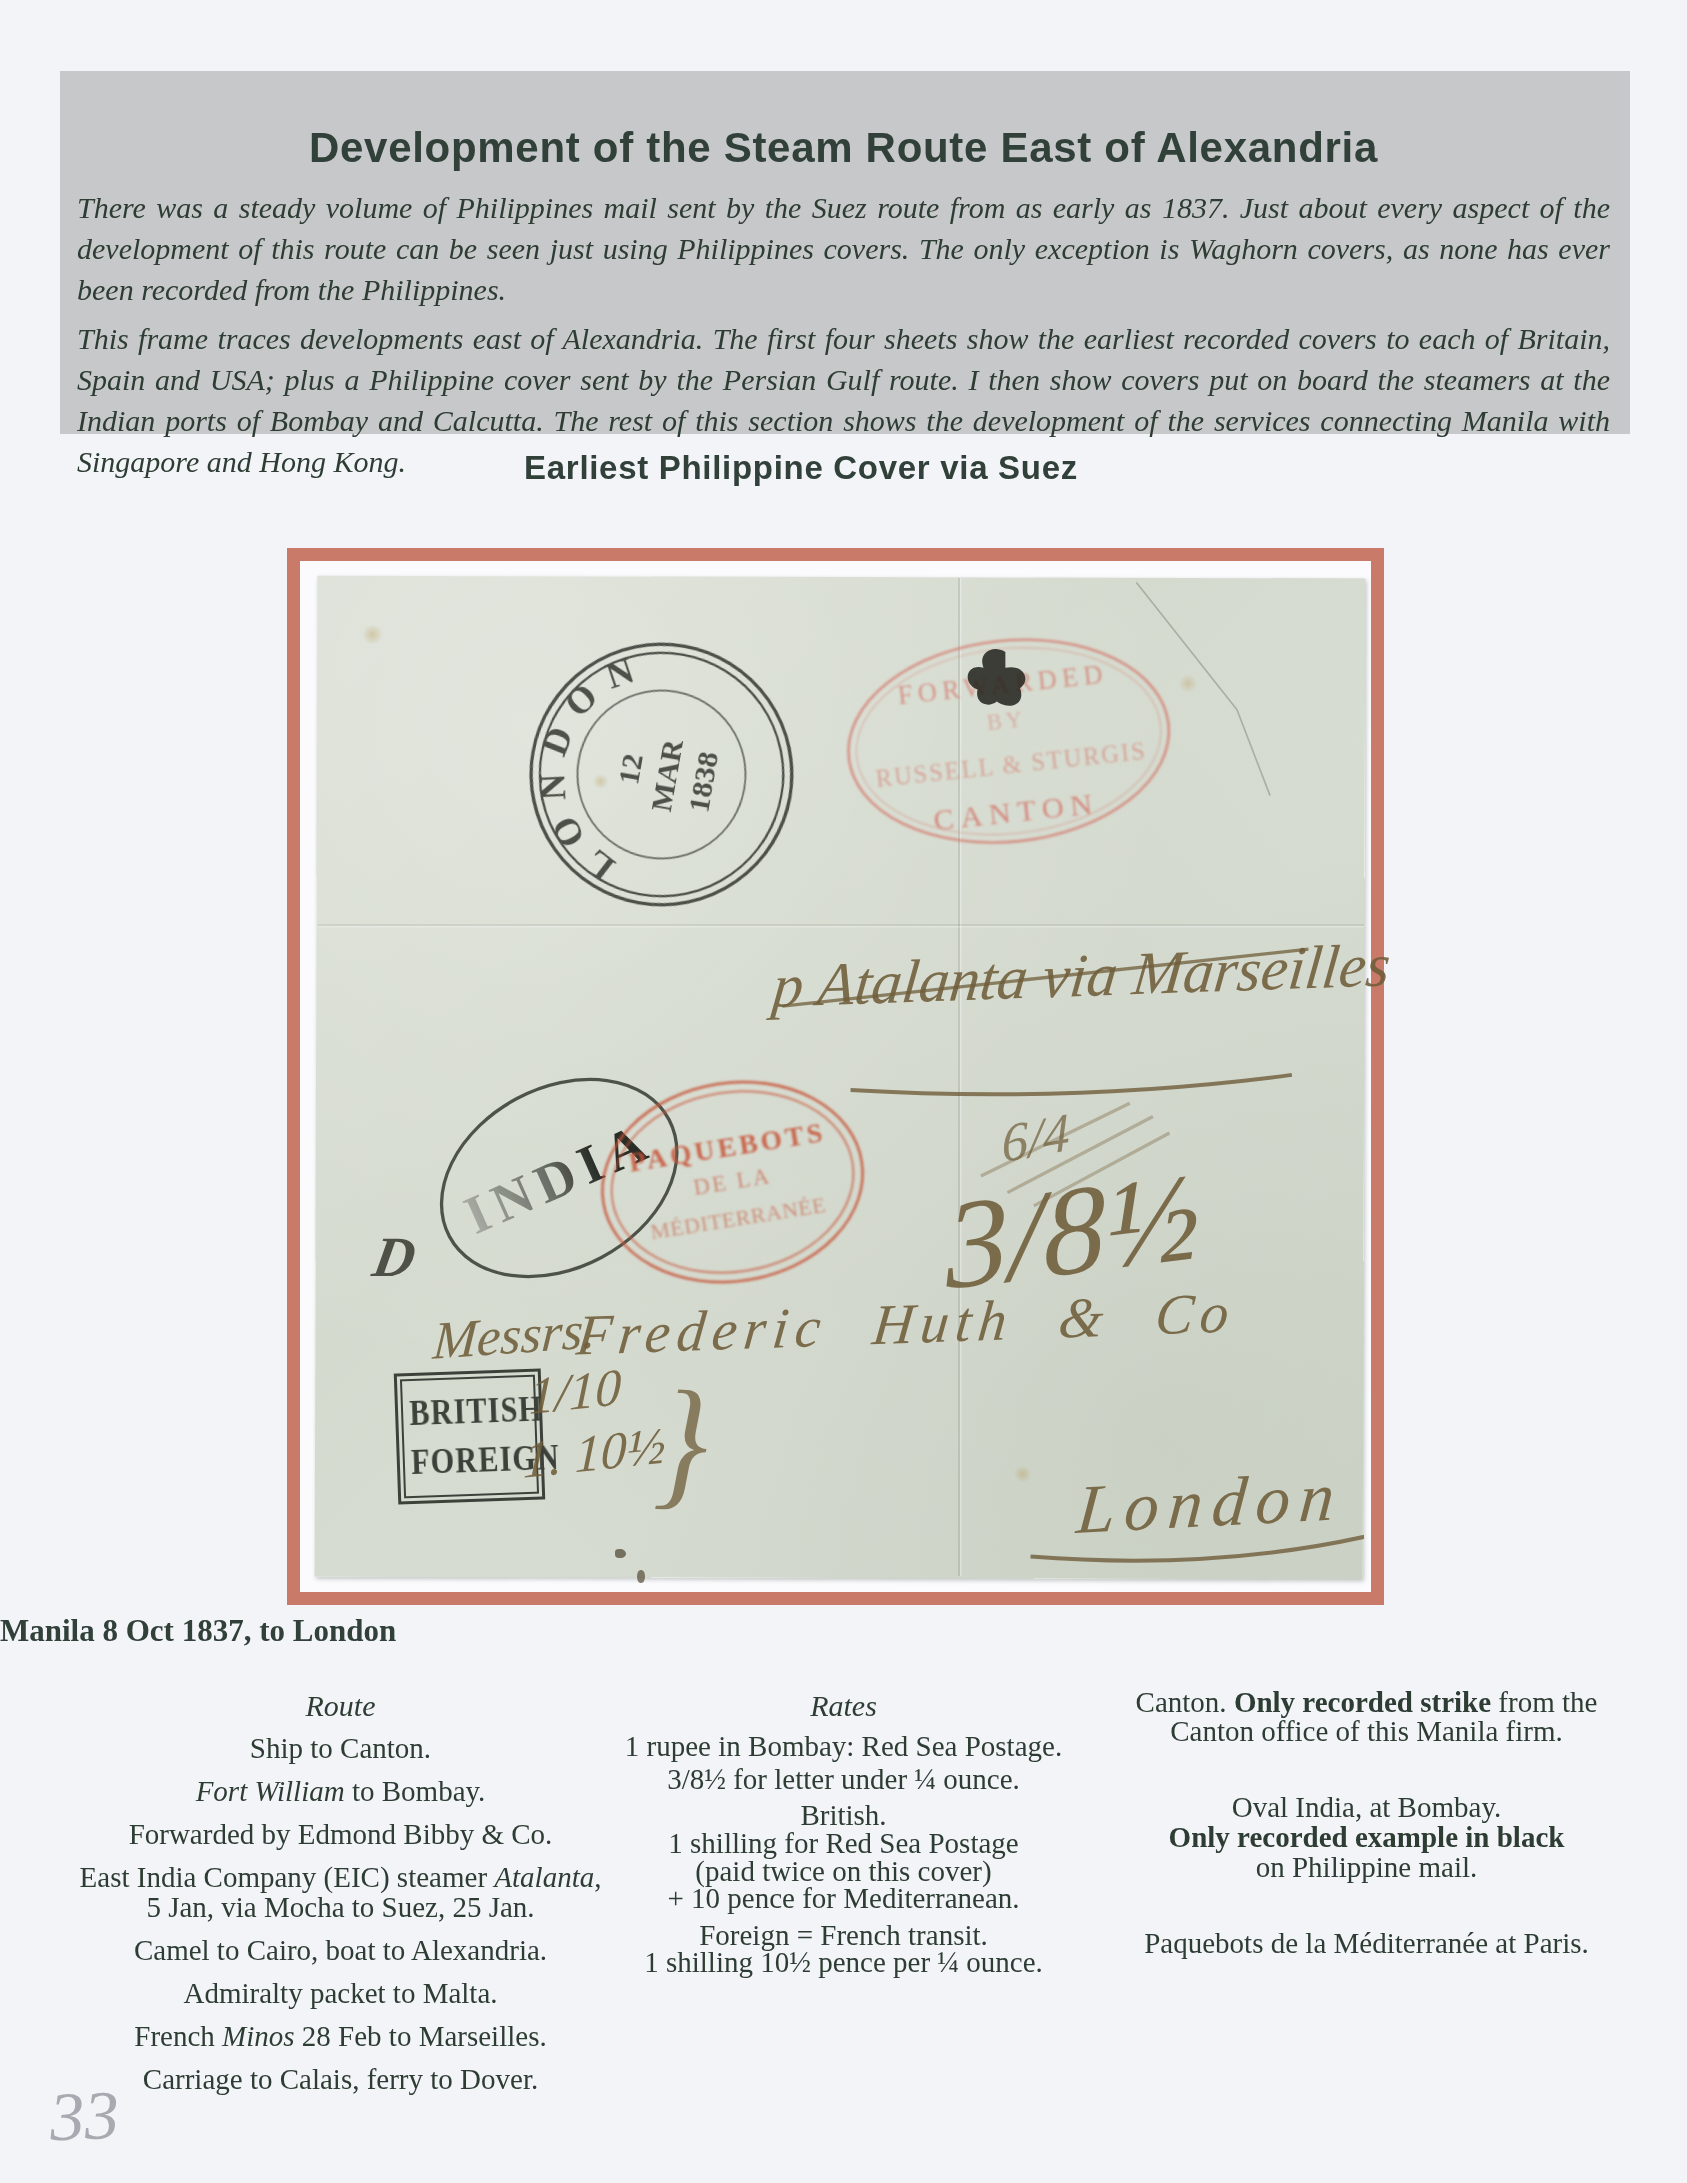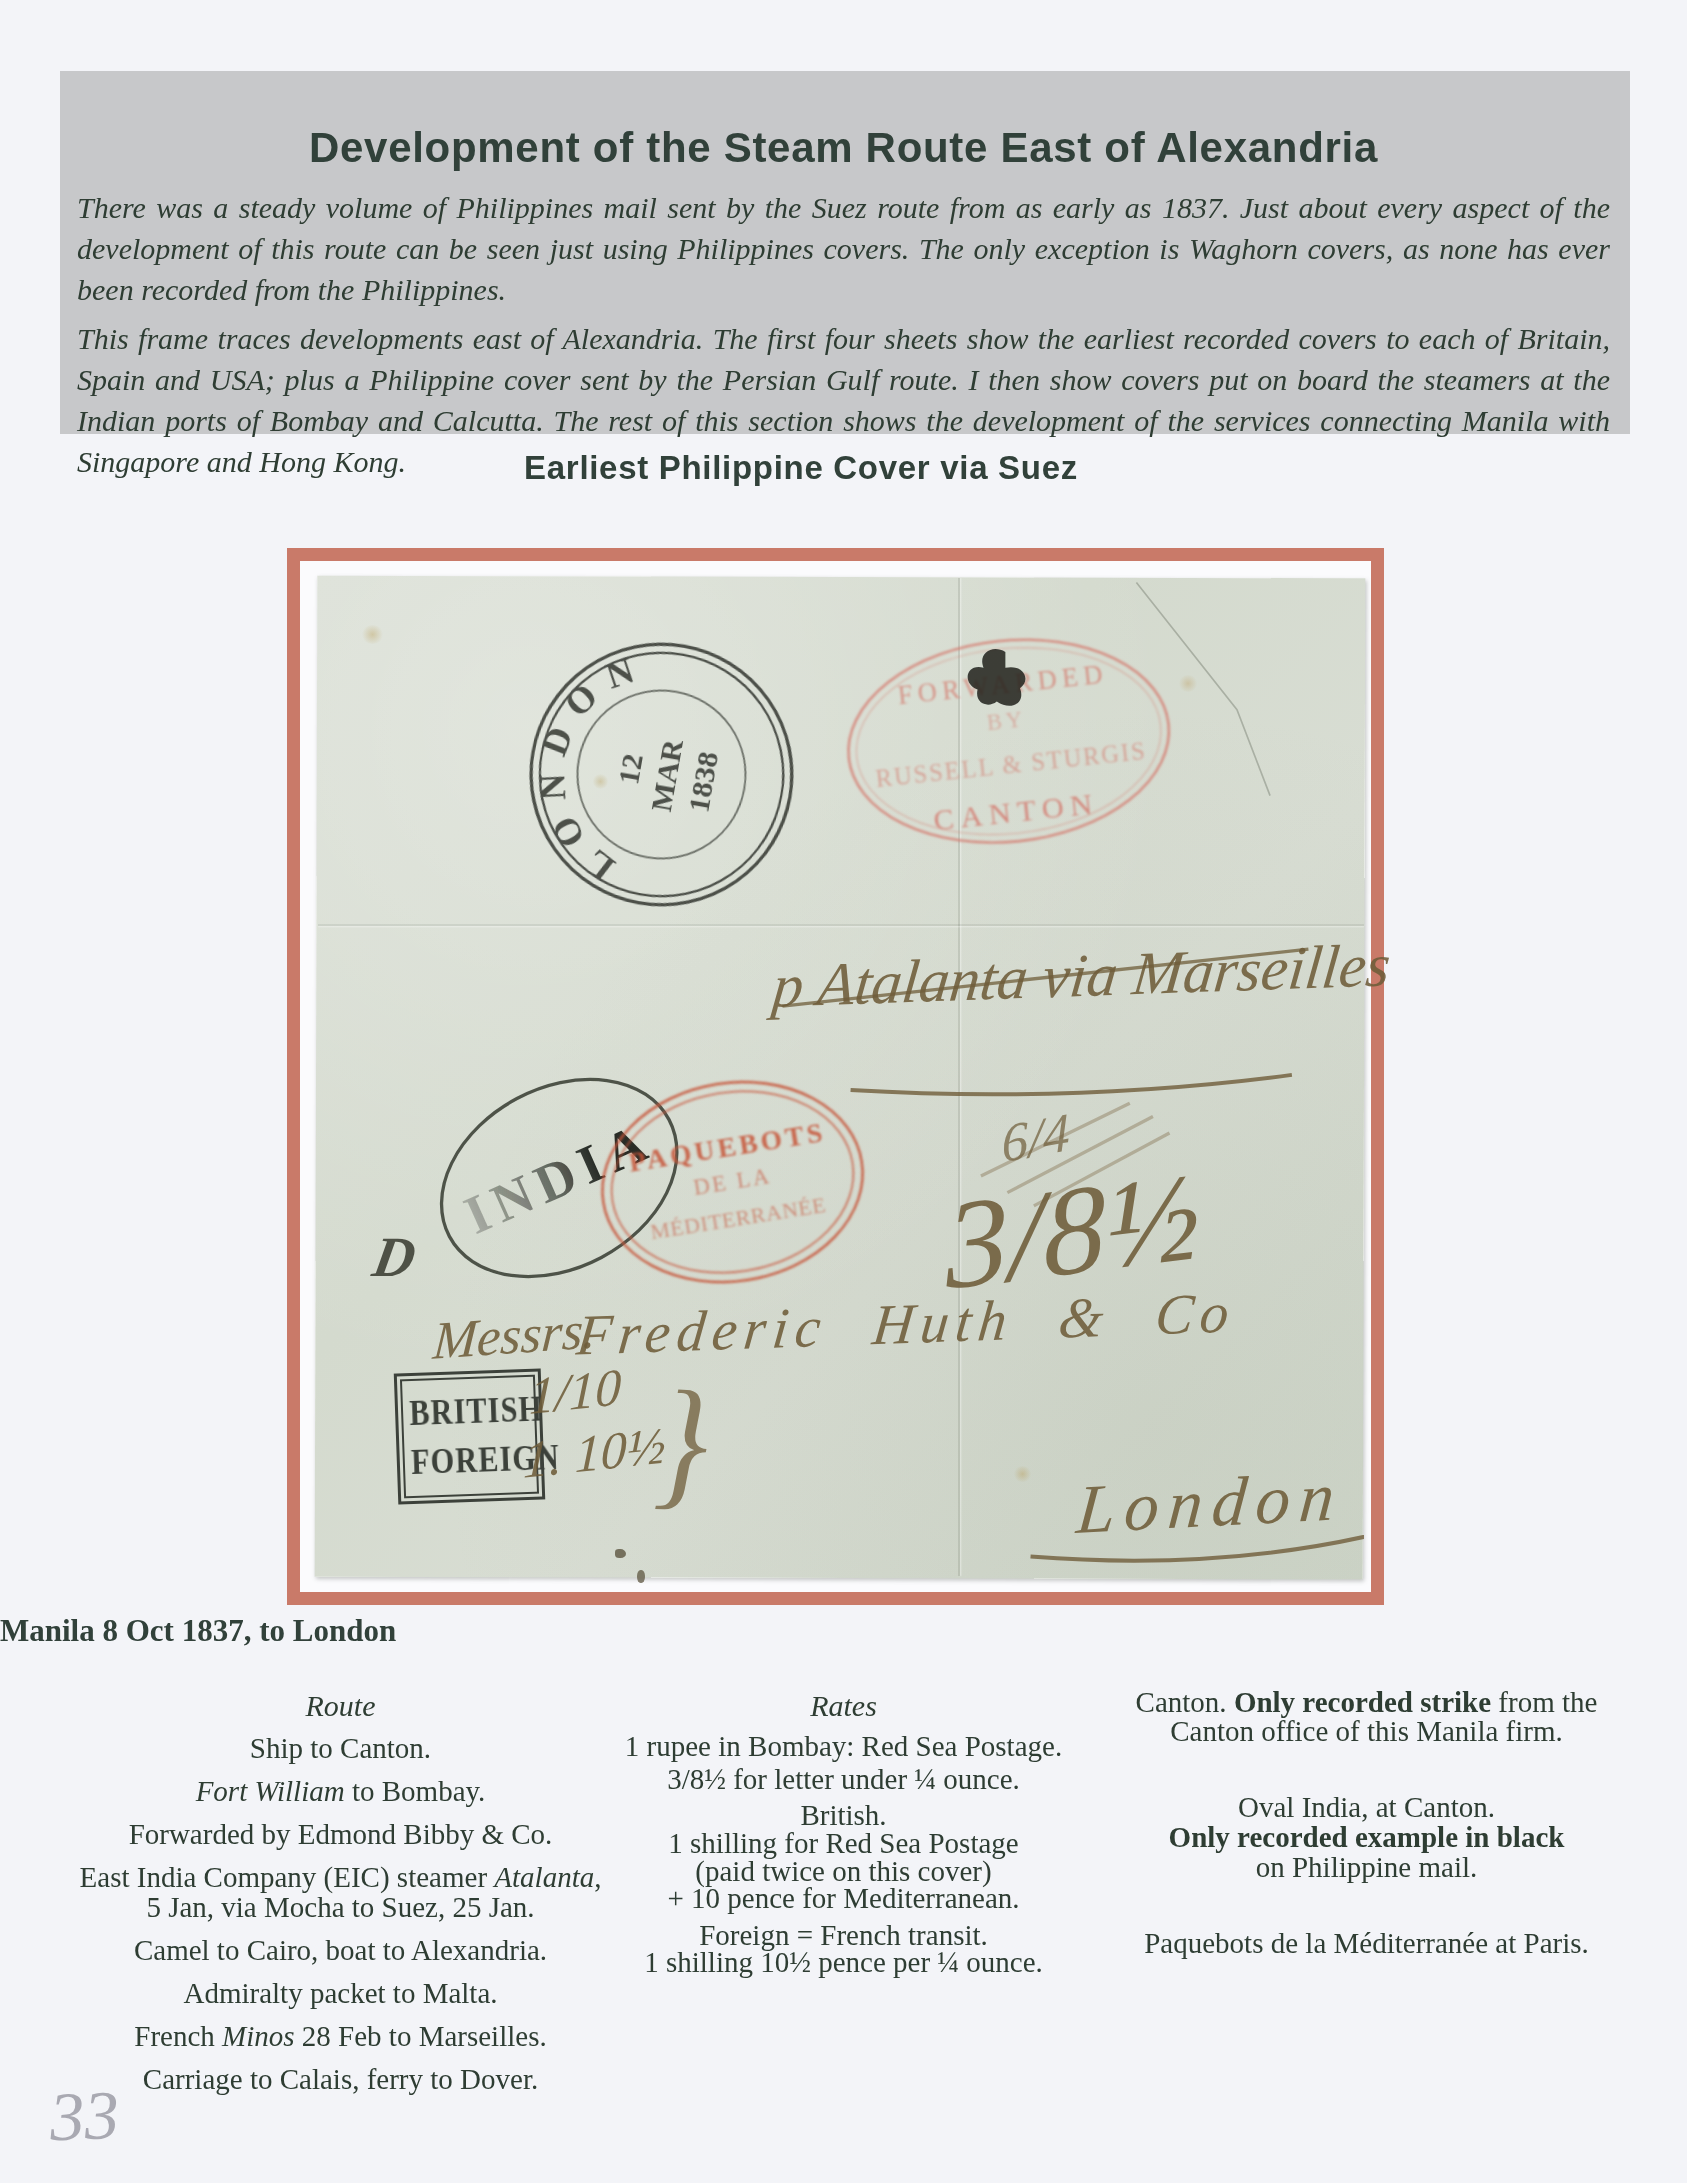--- a/index.html
+++ b/index.html
@@ -235,20 +235,20 @@
     <div class="col-line gap-normal"><span>British.</span></div>
     <div class="col-line gap-tight"><span>1 shilling for Red Sea Postage</span></div>
     <div class="col-line gap-tight"><span>(paid twice on this cover)</span></div>
     <div class="col-line gap-tight"><span>+ 10 pence for Mediterranean.</span></div>
     <div class="col-line gap-normal"><span>Foreign = French transit.</span></div>
     <div class="col-line gap-tight"><span>1 shilling 10½ pence per ¼ ounce.</span></div>
   </div>
 <div class="column" id="col-markings">
     <div class="col-line gap-tight"><span>Canton.  </span><span class="bd">Only recorded strike</span><span> from the</span></div>
     <div class="col-line gap-tight"><span>Canton office of this Manila firm.</span></div>
-    <div class="col-line gap-wide"><span>Oval India, at Canton.</span></div>
+    <div class="col-line gap-wide"><span>Oval India, at Bombay.</span></div>
     <div class="col-line gap-tight"><span class="bd">Only recorded example in black</span></div>
     <div class="col-line gap-tight"><span>on Philippine mail.</span></div>
     <div class="col-line gap-wide"><span>Paquebots de la Méditerranée at Paris.</span></div>
   </div>
 
 <div class="abs" id="sheet-number">33</div>
 
 
 </body></html>

